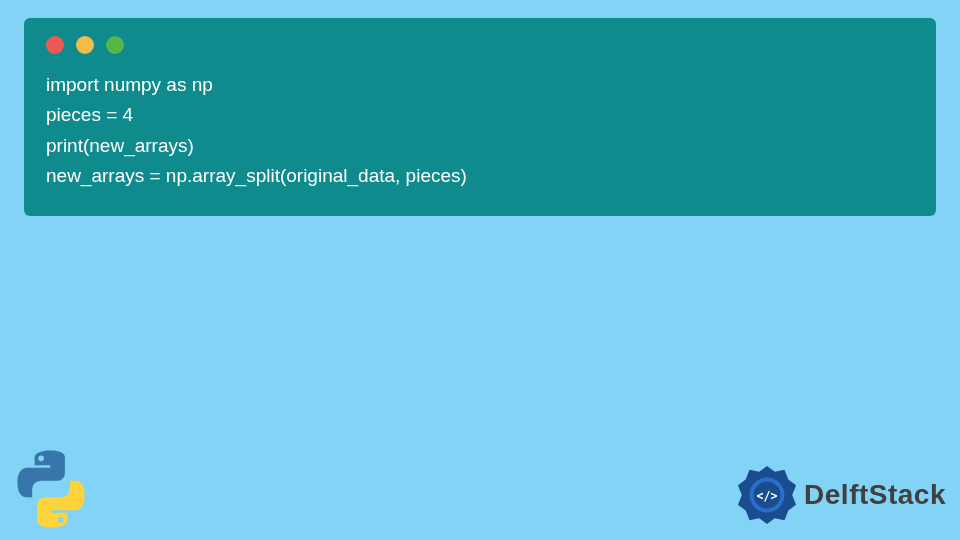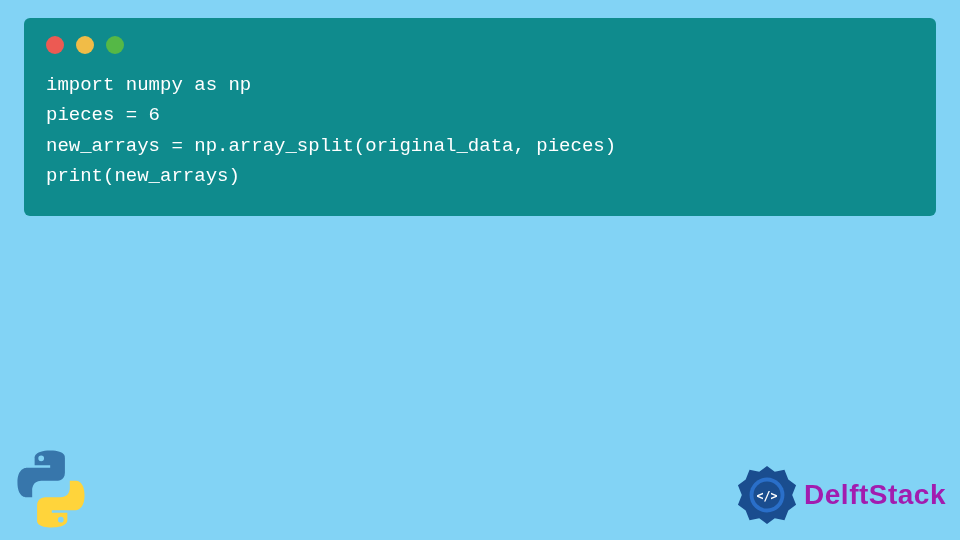--- a/index.html
+++ b/index.html
@@ -10,21 +10,20 @@
     position: relative;
   }
   .code-window {
     position: absolute;
     left: 24px;
     top: 18px;
     right: 24px;
     background: #0f8b8d;
     border-radius: 6px;
     padding: 18px 22px 24px 22px;
-    font-family: Liberation Mono, monospace;
   }
   .traffic-lights {
     display: flex;
     gap: 12px;
     margin-bottom: 16px;
   }
   .dot {
     width: 18px;
     height: 18px;
     border-radius: 50%;
@@ -49,44 +48,44 @@
   }
   .delft-logo {
     position: absolute;
     right: 14px;
     bottom: 14px;
     display: flex;
     align-items: center;
     gap: 6px;
   }
   .delft-text {
-    color: #a21caf;
+    color: #404040;
     font-size: 28px;
     font-weight: 600;
     letter-spacing: 0.5px;
   }
   .delft-badge {
     width: 62px;
     height: 62px;
   }
 </style>
 </head>
 <body>
 
 <div class="code-window">
   <div class="traffic-lights">
     <div class="dot red"></div>
     <div class="dot yellow"></div>
     <div class="dot green"></div>
   </div>
   <div class="code-lines">
     <span class="code-line">import numpy as np</span>
-    <span class="code-line">pieces = 6</span>
+    <span class="code-line">pieces = 4</span>
+    <span class="code-line">print(new_arrays)</span>
     <span class="code-line">new_arrays = np.array_split(original_data, pieces)</span>
-    <span class="code-line">print(new_arrays)</span>
   </div>
 </div>
 
 <svg class="python-logo" viewBox="0 0 110 110">
   <path fill="#3776ab" d="M54 8c-20 0-19 9-19 9v9h19v3H26s-12-1-12 18 11 18 11 18h7v-9s0-11 11-11h19s10 0 10-10V17s2-9-18-9zm-11 6a3.5 3.5 0 110 7 3.5 3.5 0 010-7z"></path>
   <path fill="#ffd43b" d="M56 102c20 0 19-9 19-9v-9H56v-3h28s12 1 12-18-11-18-11-18h-7v9s0 11-11 11H48s-10 0-10 10v18s-2 9 18 9zm11-6a3.5 3.5 0 110-7 3.5 3.5 0 010 7z"></path>
 </svg>
 
 <div class="delft-logo">
   <svg class="delft-badge" viewBox="0 0 64 64">

